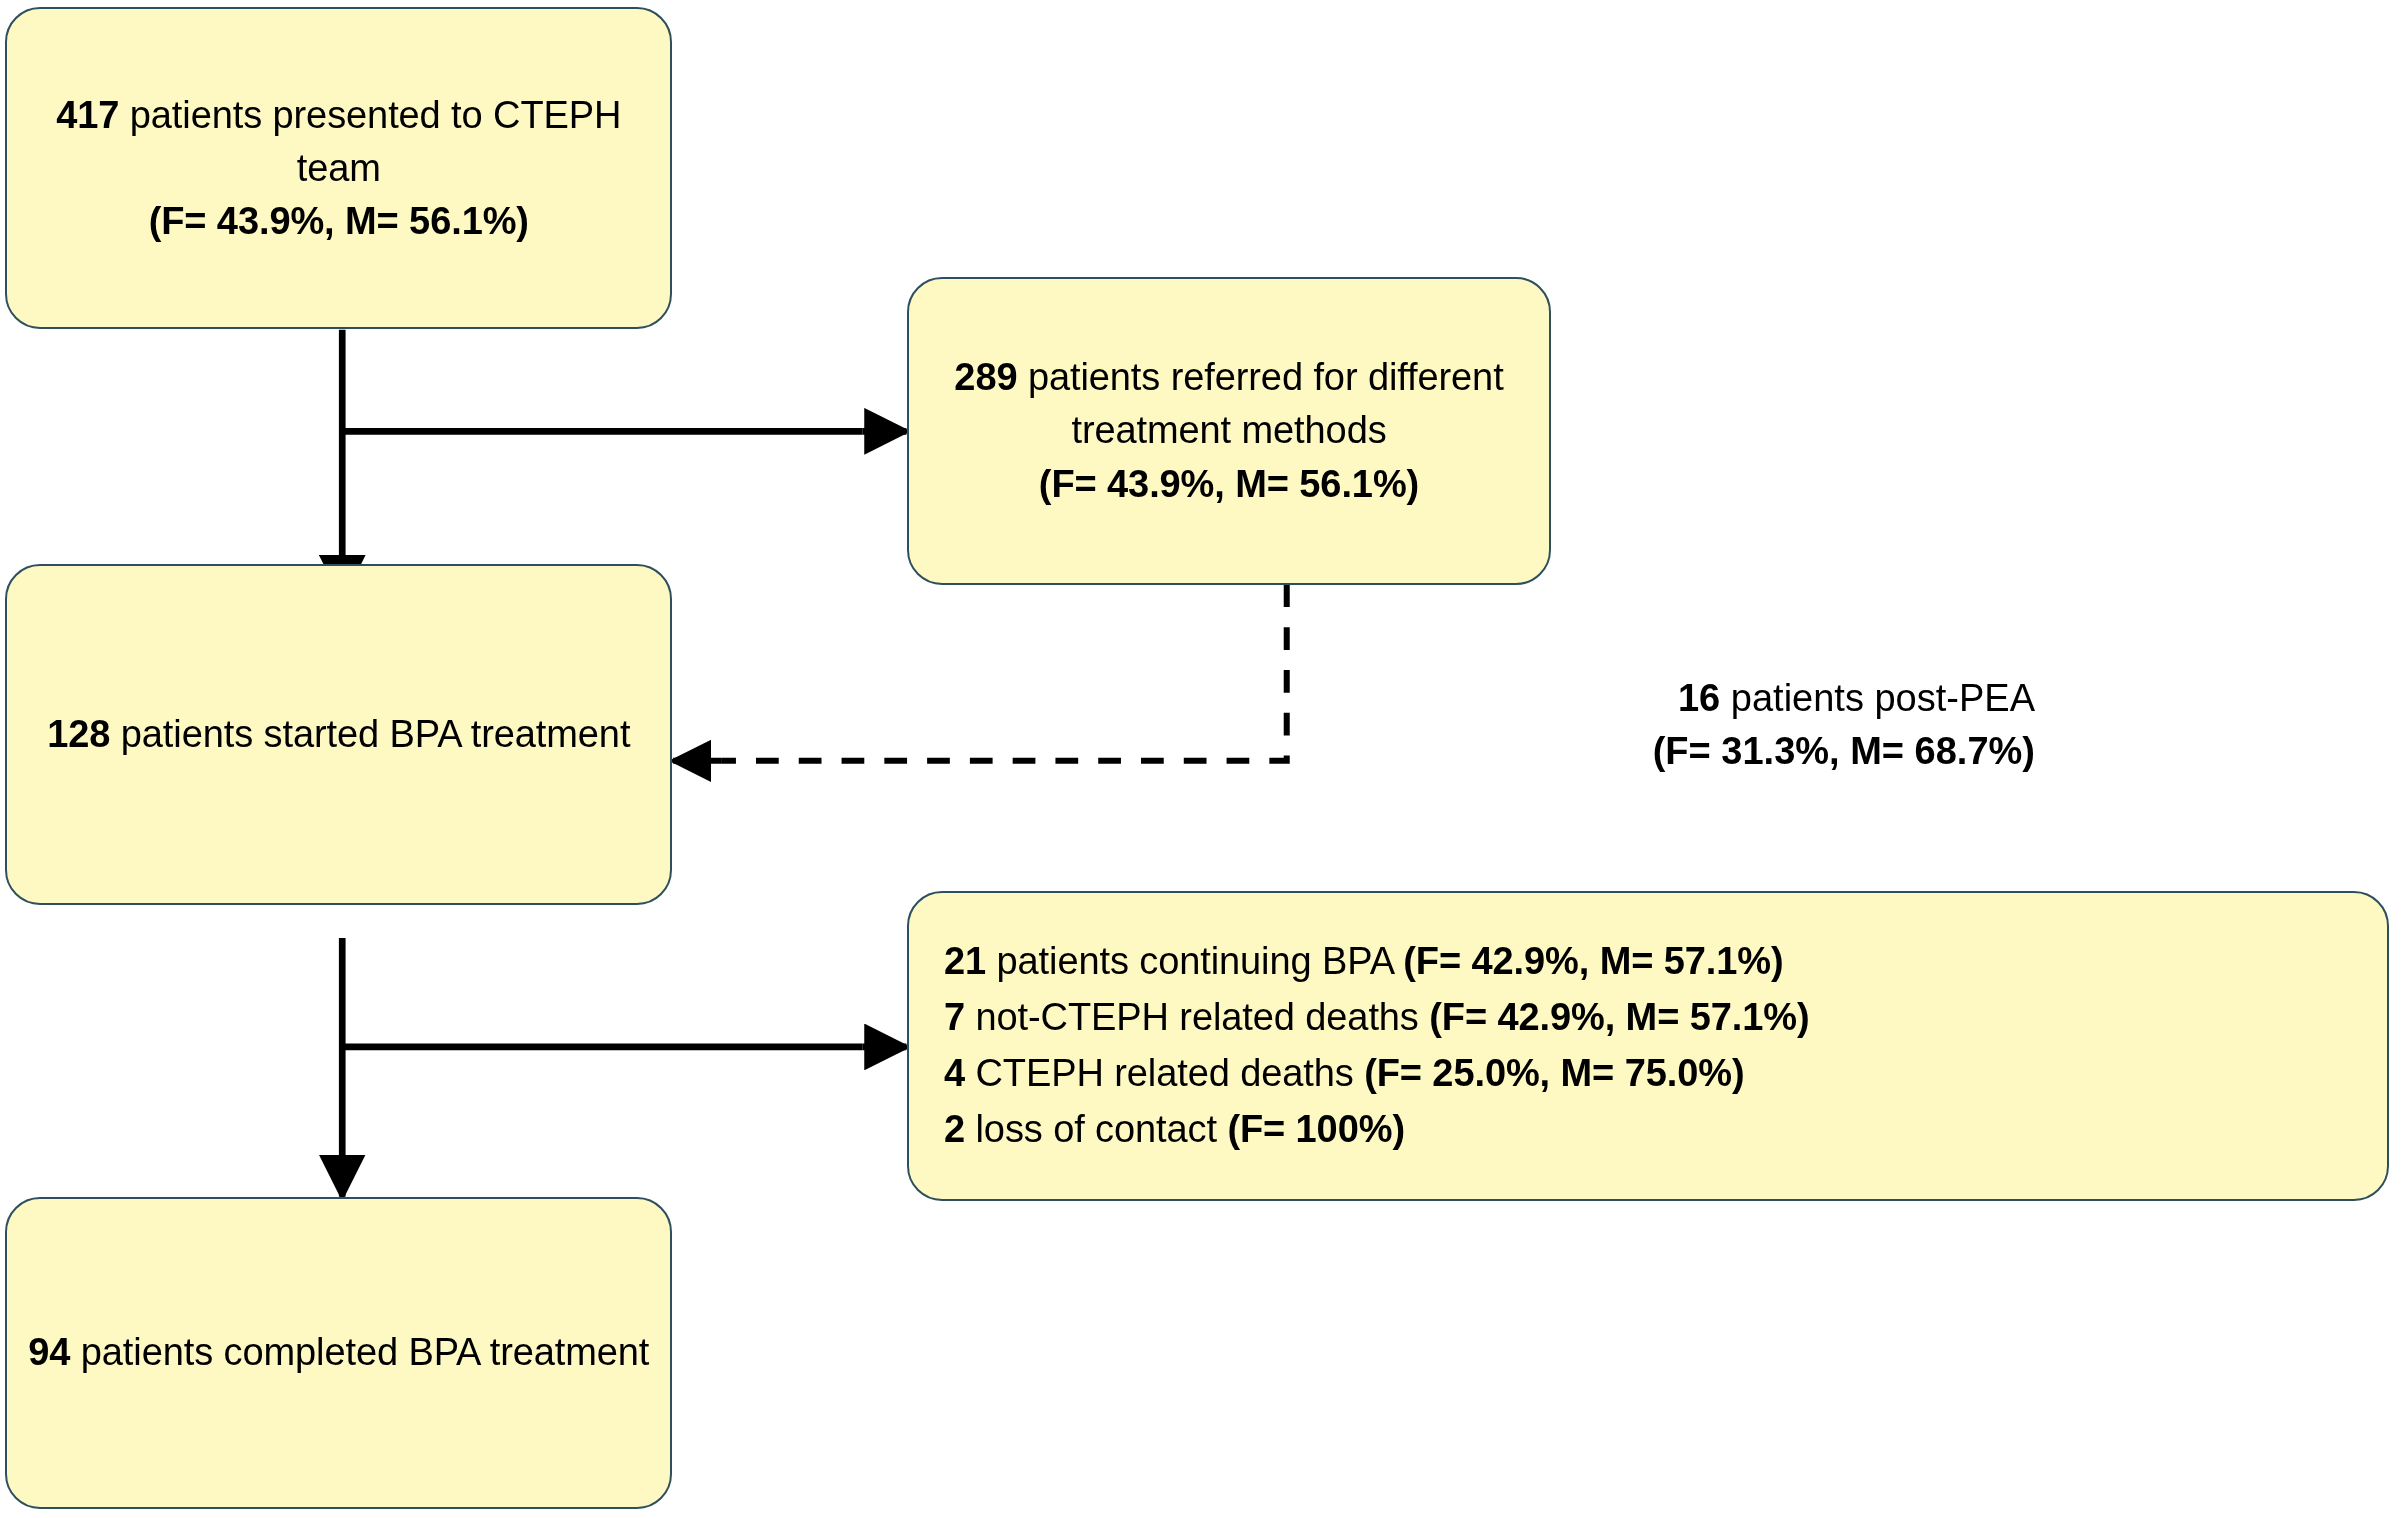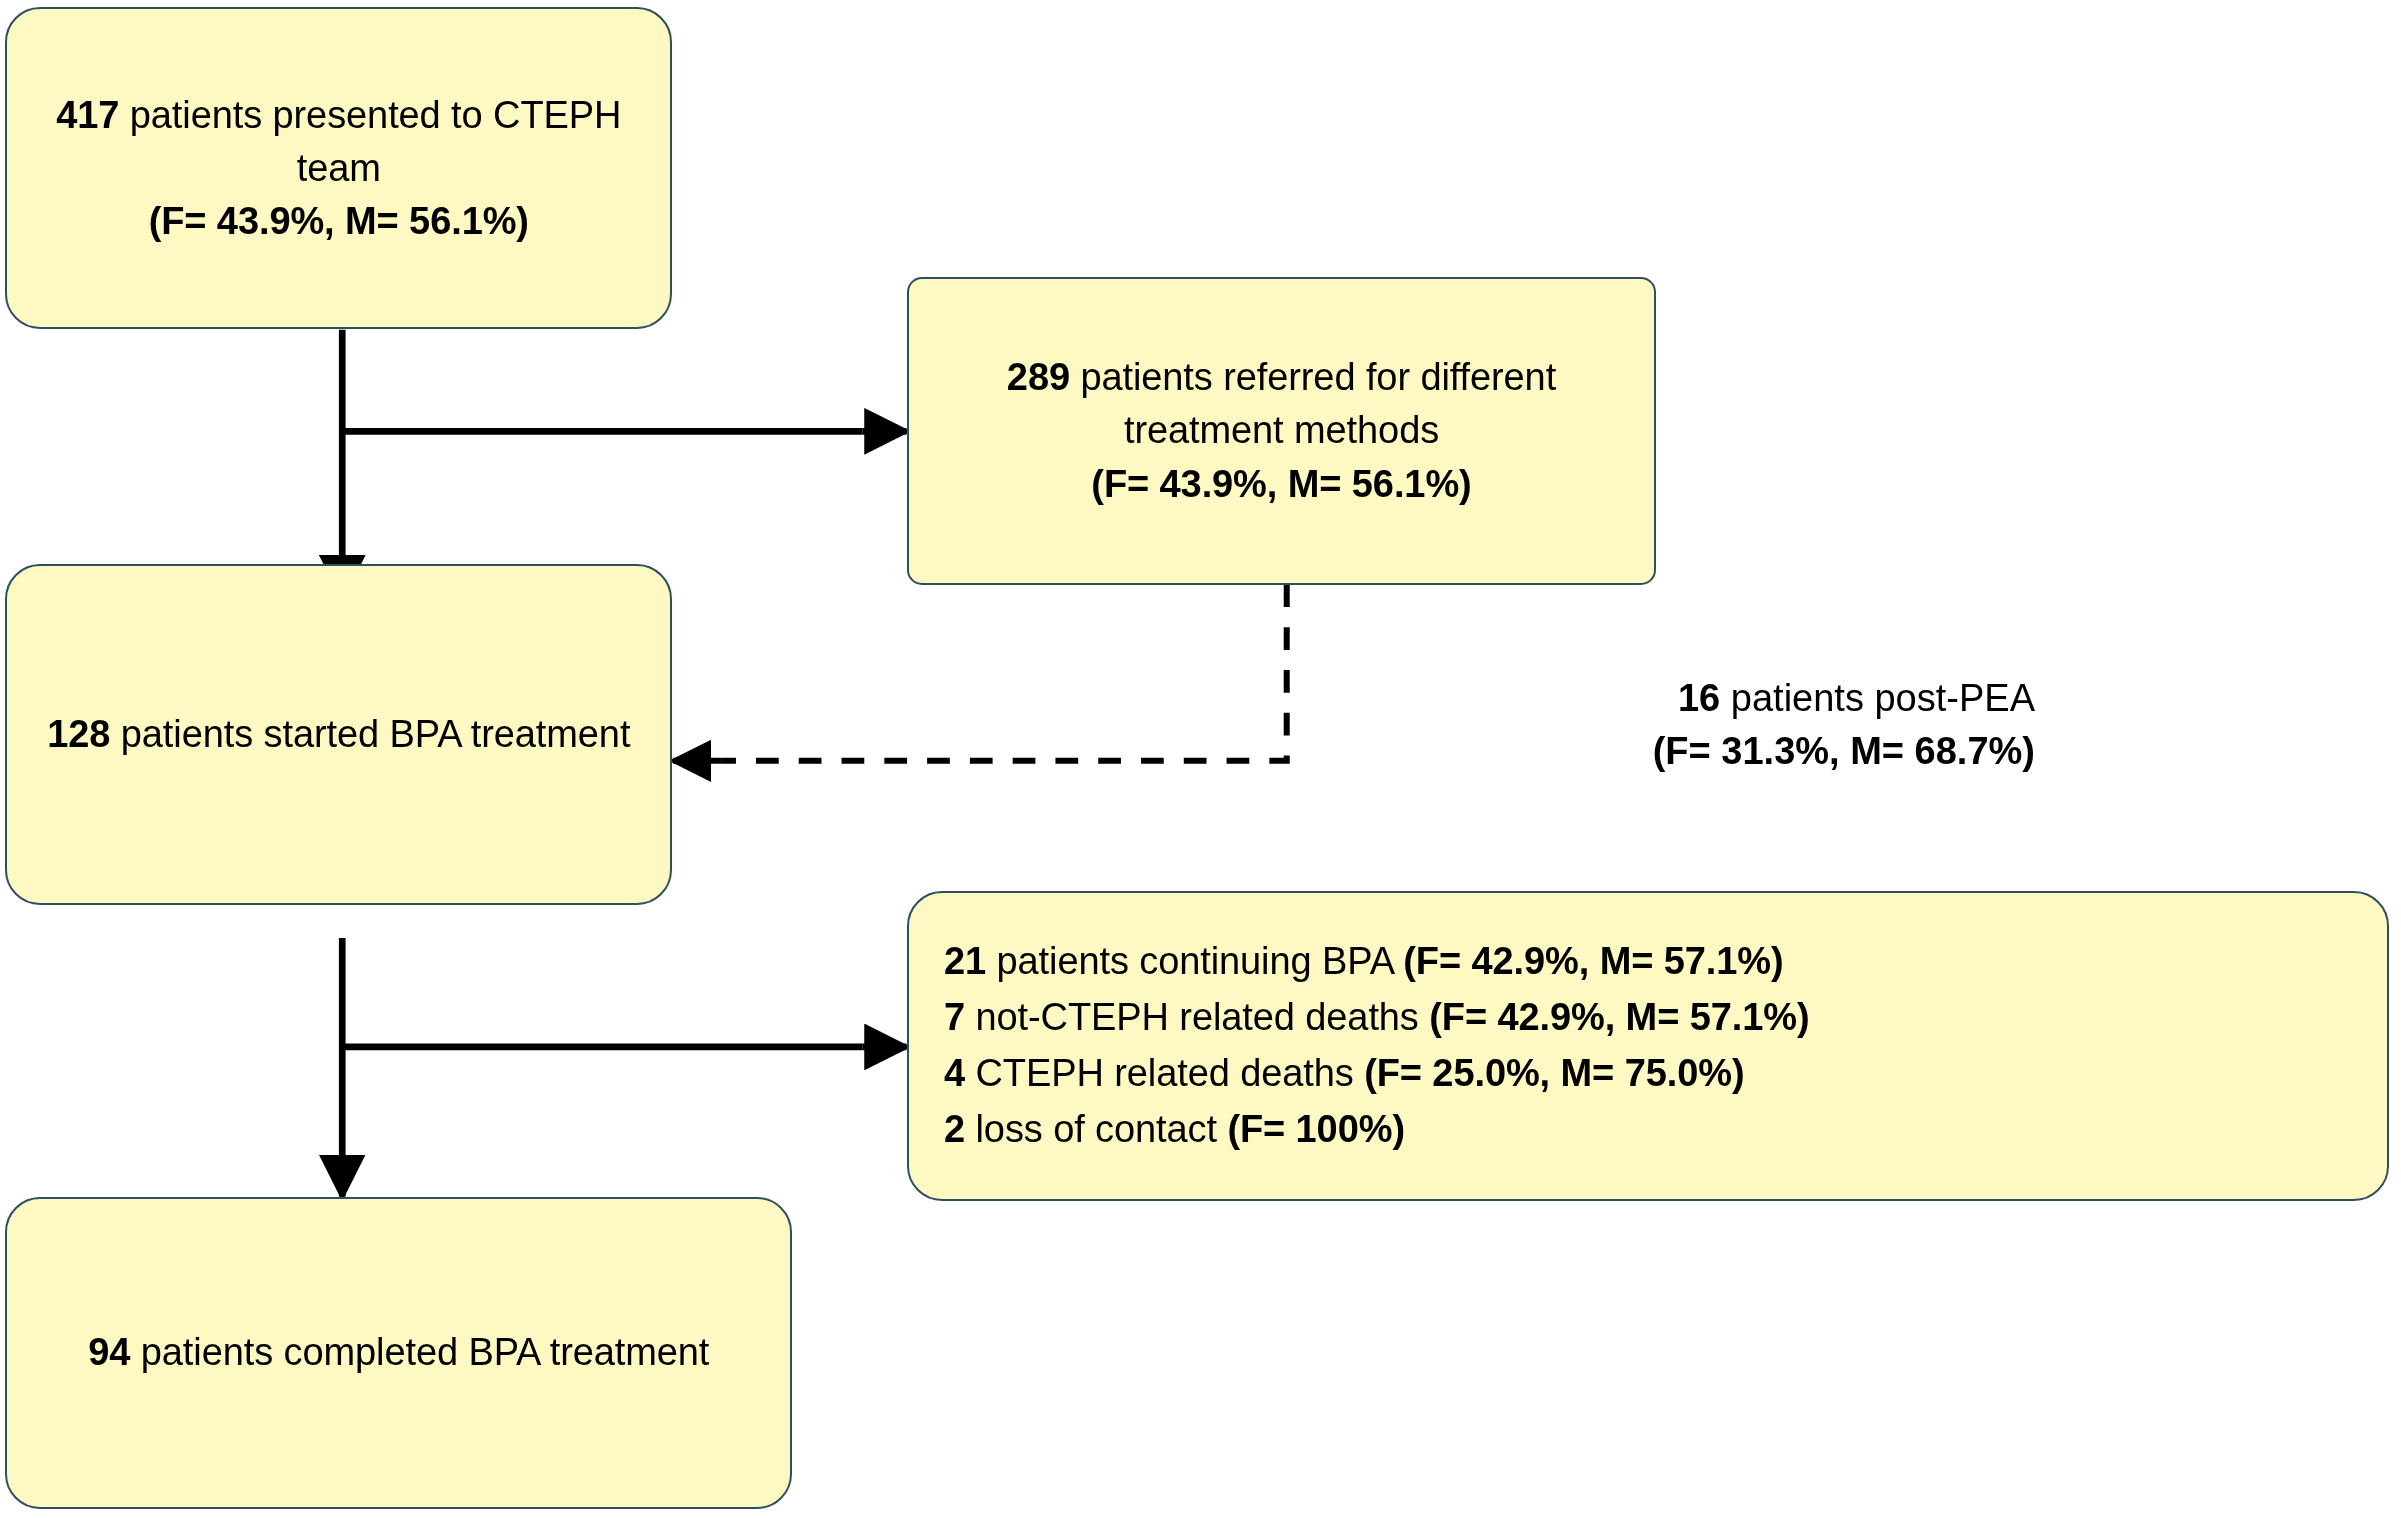--- a/index.html
+++ b/index.html
@@ -41,24 +41,24 @@
     line-height: 1.40;
     text-align: center;
     font-weight: 400;
     letter-spacing: -0.1px;
     padding: 0 17.4px;
   }
   .node-text b { font-weight: 700; }
 
   
   #box-presented { left: 5.3px;    top: 7.4px;   width: 667px;  height: 322px; }
-  #box-referred  { left: 907px; top: 277px;  width: 749px; height: 308px; border-radius: 15px; }
+  #box-referred  { left: 907px; top: 277px;  width: 644px; height: 308px; }
   #box-started   { left: 5.3px;    top: 564px;  width: 667px;  height: 341px; }
   #box-outcomes  { left: 907px; top: 891px; width: 1482px; height: 310px; }
-  #box-completed { left: 5.3px;    top: 1197px; width: 787px;  height: 312px; }
+  #box-completed { left: 5.3px;    top: 1197px; width: 667px;  height: 312px; }
 
   #box-outcomes .node-text {
     text-align: left;
     width: 100%;
     padding: 0 27px 0 35px;
     line-height: 1.47;
   }
 
   .side-label {
     position: absolute;

